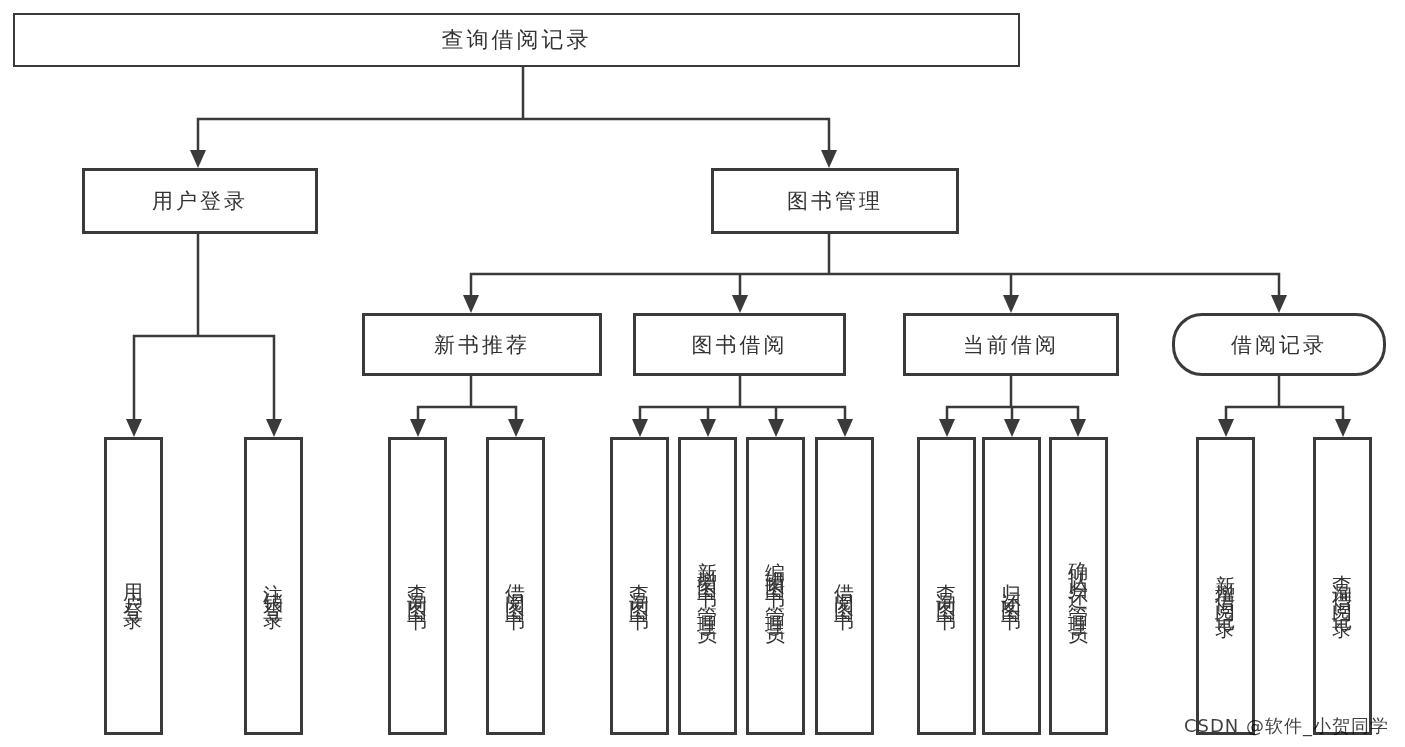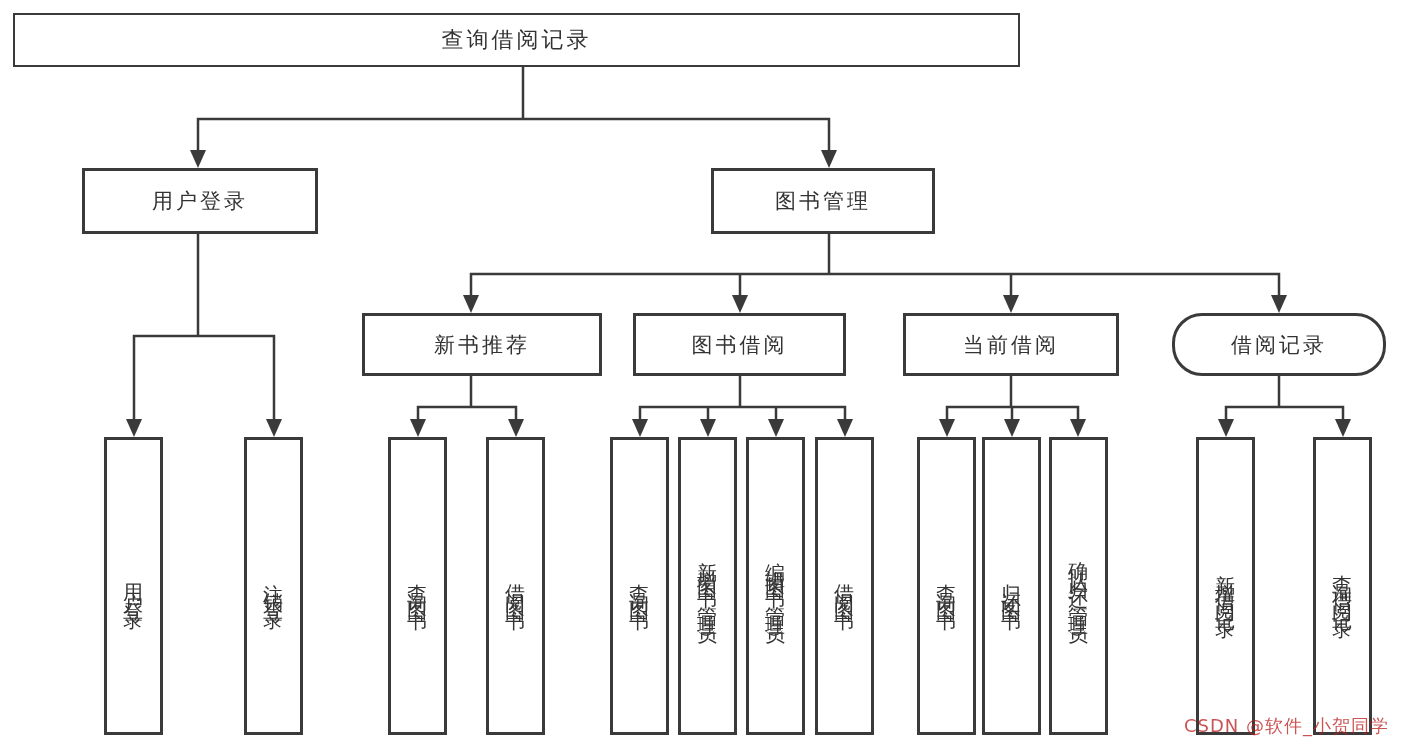--- a/index.html
+++ b/index.html
@@ -104,21 +104,21 @@
       <polygon points="1004,419 1020,419 1012,437"></polygon>
       <polygon points="1070,419 1086,419 1078,437"></polygon>
       <polygon points="1218,419 1234,419 1226,437"></polygon>
       <polygon points="1335,419 1351,419 1343,437"></polygon>
     </g>
   </svg>
 
   <div class="node root" style="left:13px; top:13px; width:1007px; height:54px;">查询借阅记录</div>
 
   <div class="node branch" style="left:82px; top:168px; width:236px; height:66px;">用户登录</div>
-  <div class="node branch" style="left:711px; top:168px; width:224px; height:66px;">图书管理</div>
+  <div class="node branch" style="left:711px; top:168px; width:248px; height:66px;">图书管理</div>
 
   <div class="node branch" style="left:362px; top:313px; width:240px; height:63px;">新书推荐</div>
   <div class="node branch" style="left:633px; top:313px; width:213px; height:63px;">图书借阅</div>
   <div class="node branch" style="left:903px; top:313px; width:216px; height:63px;">当前借阅</div>
   <div class="node branch" style="left:1172px; top:313px; width:214px; height:63px;border-radius:30px;">借阅记录</div>
 
   <div class="node leaf" style="left:104px; top:437px; width:59px; height:298px;">用户登录</div>
   <div class="node leaf" style="left:244px; top:437px; width:59px; height:298px;">注销登录</div>
 
   <div class="node leaf" style="left:388px; top:437px; width:59px; height:298px;">查询图书</div>
@@ -129,15 +129,15 @@
   <div class="node leaf" style="left:746px; top:437px; width:59px; height:298px;">编辑图书（管理员）</div>
   <div class="node leaf" style="left:815px; top:437px; width:59px; height:298px;">借阅图书</div>
 
   <div class="node leaf" style="left:917px; top:437px; width:59px; height:298px;">查询图书</div>
   <div class="node leaf" style="left:982px; top:437px; width:59px; height:298px;">归还图书</div>
   <div class="node leaf" style="left:1049px; top:437px; width:59px; height:298px;">确认归还（管理员）</div>
 
   <div class="node leaf" style="left:1196px; top:437px; width:59px; height:298px;">新增借阅记录</div>
   <div class="node leaf" style="left:1313px; top:437px; width:59px; height:298px;">查询借阅记录</div>
 
-  <div class="watermark" style="color:#b91c1c;">CSDN @软件_小贺同学</div>
+  <div class="watermark" style="color:#000000;">CSDN @软件_小贺同学</div>
 
 </div>
 
 </body></html>

